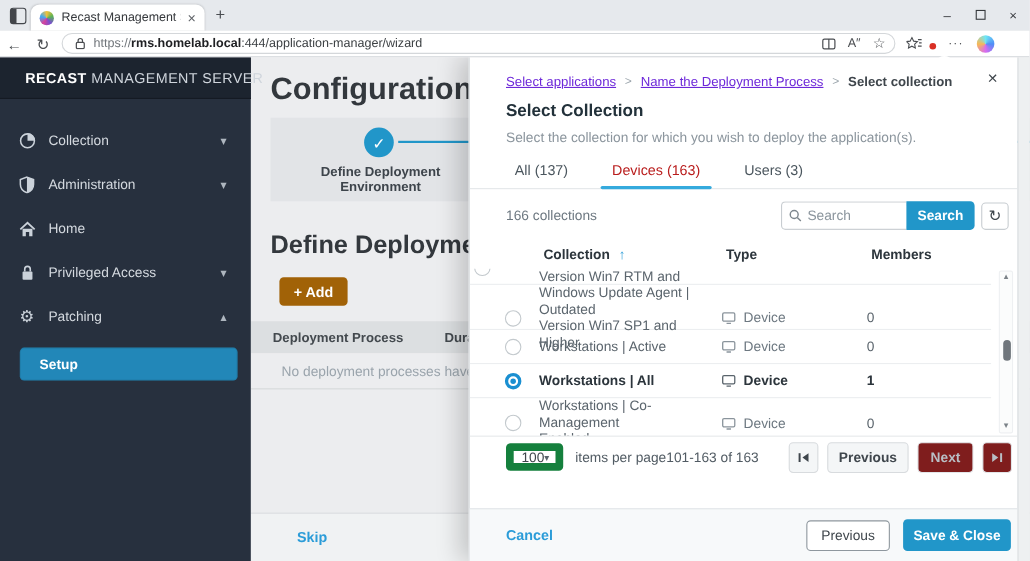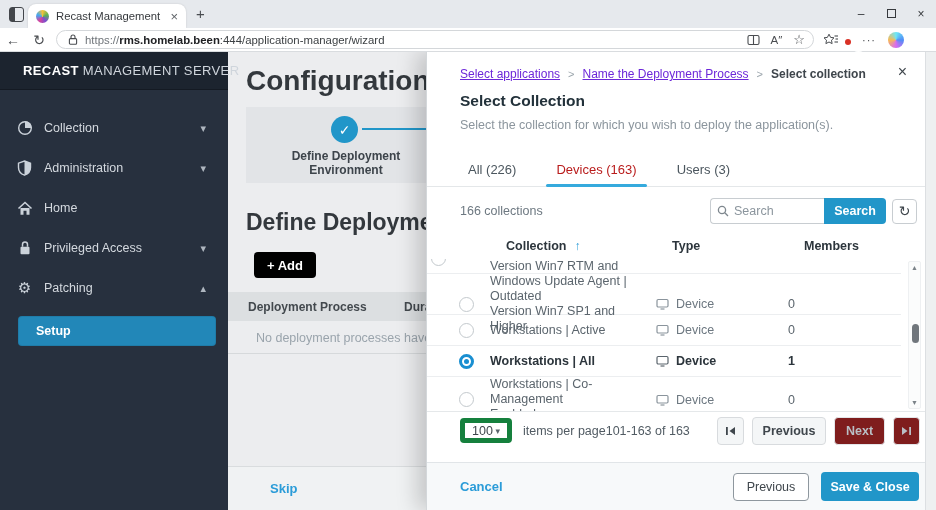--- a/index.html
+++ b/index.html
@@ -51,77 +51,77 @@
   .setup-btn .lbl{font-size:12.5px;font-weight:bold;color:#fff}
 
   
   .content{position:absolute;top:52px;left:228px;right:0;bottom:0;background:#ecedef;z-index:1;overflow:hidden}
   .page-title{font-size:28px;font-weight:bold;color:#33383d;margin:13px 0 0 18px;white-space:nowrap}
   .stepper{margin:10px 0 0 18px;height:76px;background:#e2e4e7;position:relative;overflow:hidden}
   .step-circle{position:absolute;left:85px;top:9px;width:27px;height:27px;border-radius:50%;background:#2196c9;color:#fff;font-size:14px;display:flex;align-items:center;justify-content:center}
   .step-line{position:absolute;left:116px;top:21px;height:2px;right:-10px;background:#2196c9}
   .step-label{position:absolute;left:20px;top:42px;width:160px;text-align:center;font-size:12px;font-weight:bold;color:#3d444b;line-height:14px}
   .section-title{font-size:23px;font-weight:bold;color:#33383d;margin:26px 0 0 18px;white-space:nowrap}
-  .add-btn{margin:16px 0 0 26px;width:62px;height:26px;background:#000000;border-radius:4px;color:#fff;font-size:13px;font-weight:bold;display:flex;align-items:center;justify-content:center}
+  .add-btn{margin:16px 0 0 26px;width:62px;height:26px;background:#a16207;border-radius:4px;color:#fff;font-size:13px;font-weight:bold;display:flex;align-items:center;justify-content:center}
   .dep-thead{margin-top:14px;height:29px;background:#dcdfe1;display:flex;align-items:center;font-size:12px;font-weight:bold;color:#43494e}
   .dep-thead .c1{margin-left:20px;width:128px;white-space:nowrap}
   .dep-thead .c2{white-space:nowrap;margin-left:28px}
   .dep-empty{margin:10px 0 0 28px;font-size:12.5px;color:#9aa4ac;white-space:nowrap}
   .dep-div{margin-top:8px;border-top:1px solid #d6d9db}
   .content-footer{position:absolute;left:0;right:0;bottom:0;height:44px;background:#f0f2f3;border-top:1px solid #d9dcde;display:flex;align-items:center}
   .skip-link{margin-left:42px;font-size:13px;font-weight:bold;color:#2b9cd8}
 
   
   .panel{position:absolute;top:52px;left:426px;right:11px;bottom:0;background:#fff;border-left:1px solid #d3d7da;box-shadow:-9px 0 20px rgba(0,0,0,.18);z-index:10;display:flex;flex-direction:column}
   .gutter{position:absolute;top:52px;right:0;width:11px;bottom:0;background:#eef0f1;border-left:1px solid #dcdfe2;z-index:20}
 
   .crumbs{margin:15px 33px 0;font-size:12px;display:flex;align-items:center;gap:8px;white-space:nowrap}
   .crumb-link{color:#6d28d9;text-decoration:underline;cursor:pointer}
   .crumb-sep{color:#9aa4ab;font-size:11px}
   .crumb-cur{color:#3f464c;font-weight:bold}
   .panel-close{position:absolute;right:18px;top:12px;font-size:16px;color:#3f464c;line-height:1;cursor:pointer}
   .ptitle{margin:11px 33px 0;font-size:15.5px;font-weight:bold;color:#22313a}
-  .psub{margin:8px 33px 15px;font-size:12.5px;color:#8b959d}
+  .psub{margin:8px 33px 0;font-size:12.5px;color:#8b959d}
 
   .tabs{margin-top:15px;padding:0 0 0 39px;display:flex;gap:36px;border-bottom:1px solid #e4e7e9}
   .tab-item{padding:0 2px 9px;font-size:13px;color:#4b565e;cursor:pointer;position:relative}
   .tab-item.active{font-weight:normal;color:#b91c1c}
   .tab-item.active::after{content:"";position:absolute;left:-8px;right:-8px;bottom:-1px;height:3px;border-radius:3px;background:#35aadd}
 
   .toolbar{margin:11px 0 9px;padding:0 8px 0 33px;display:flex;align-items:center;height:26px}
   .count-label{font-size:12.5px;color:#6d7881}
   .search-group{margin-left:auto;display:flex;align-items:center}
   .search-box{width:114px;height:26px;border:1px solid #c8cdd1;border-right:none;border-radius:4px 0 0 4px;display:flex;align-items:center;padding:0 6px;background:#fff}
   .search-box input{border:none;outline:none;width:80px;font-size:12.5px;color:#3f464c;font-family:"Liberation Sans",sans-serif}
   .search-box input::placeholder{color:#8b959d}
   .search-btn{width:62px;height:26px;background:#2196c9;border:none;border-radius:0 4px 4px 0;color:#fff;font-size:12.5px;font-weight:bold;font-family:"Liberation Sans",sans-serif}
   .refresh-btn{margin-left:6px;width:25px;height:25px;border:1px solid #c8cdd1;border-radius:4px;background:#fff;display:flex;align-items:center;justify-content:center;font-size:14px;color:#3f464c}
 
   .grid{display:grid;grid-template-columns:31px 166px 132px 1fr;align-items:center}
-  .thead{height:26px;margin-right:24px;padding-left:48px;font-size:12.5px;font-weight:bold;color:#2c353c}
+  .thead{height:26px;margin-right:24px;padding-left:36px;font-size:12.5px;font-weight:bold;color:#2c353c}
   .sort-arrow{color:#2b9cd8;font-weight:normal;margin-left:8px;font-size:12px}
   .rows-wrap{position:relative;height:152px;overflow:hidden}
   .rows{margin-right:24px}
   .row{padding-left:32px;border-bottom:1px solid #eceef0;font-size:12.5px;color:#5b656d}
   .row .nm{line-height:15px;padding-right:6px}
   .row .typ{display:flex;align-items:center;gap:7px;color:#6d7881}
   .row .mem{color:#5b656d}
   .row.selected .nm,.row.selected .typ,.row.selected .mem{font-weight:bold;color:#2c353c}
   .radio{width:15px;height:15px;border:1px solid #c3c9cd;border-radius:50%;background:#fff;position:relative}
   .radio.on{border:3px solid #1a8fd1}
   .radio.on::after{content:"";position:absolute;left:2px;top:2px;width:5px;height:5px;border-radius:50%;background:#1a8fd1}
   .row-a{height:15px;overflow:hidden;position:relative}
   .row-a .radio{position:absolute;left:4px;top:-8px}
   .row-b{height:41px}.row-c{height:31px}.row-d{height:31px}.row-e{height:33px;border-bottom:none}
   .vscroll{position:absolute;right:4px;top:2px;bottom:2px;width:13px;background:#fbfcfc;border:1px solid #eef0f2;border-radius:2px;display:flex;flex-direction:column;align-items:center;justify-content:space-between;padding:2px 0}
   .vscroll .arr{font-size:7px;color:#7b8288}
   .vthumb{position:absolute;left:2.5px;top:62px;width:7px;height:19px;border-radius:4px;background:#70767c}
 
   .pager{height:38px;border-top:1px solid #e5e8ea;display:flex;align-items:center;padding:0 5px 0 33px;font-size:12.5px;color:#515b63}
-  .page-size{width:52px;height:25px;border:5px solid #15803d;border-radius:4px;display:flex;align-items:center;justify-content:space-between;padding:0 7px;color:#3f464c;background:#fff}
+  .page-size{width:52px;height:25px;border:7px solid #15803d;border-radius:4px;display:flex;align-items:center;justify-content:space-between;padding:0 7px;color:#3f464c;background:#fff}
   .page-size .caret{font-size:9px;color:#5a646c}
   .pp-label{margin-left:11px}
   .range-label{}
   .pg-group{margin-left:auto;display:flex;align-items:center;gap:8px}
   .pgbtn{height:28px;border:1px solid #d8dbde;background:#f4f6f7;border-radius:4px;display:flex;align-items:center;justify-content:center;font-size:12.5px;font-weight:bold;color:#3f464c;font-family:"Liberation Sans",sans-serif}
   .pgbtn.icon{width:27px}
   .pgbtn.wide{width:74px}
   .pgbtn.med{width:51px}
   .pgbtn.disabled{color:#b9bfc5;background:#7f1d1d;border-color:#e3e6e9}
 
@@ -155,21 +155,21 @@
   <span class="nav-ic">←</span>
   <span class="nav-ic">↻</span>
   <div class="url-pill">
     <span class="lock-icon">
       <svg width="10" height="11" viewBox="0 0 10 11">
           <rect x="1.4" y="4.6" width="7.2" height="5.6" rx="1" fill="none" stroke="#4a4d51" stroke-width="1.1"></rect>
           <path d="M3 4.6 V3 a2 2 0 0 1 4 0 V4.6" fill="none" stroke="#4a4d51" stroke-width="1.1"></path>
         </svg>
     </span>
     <span class="url-scheme">https://</span>
-      <span class="url-host">rms.homelab.been</span>
+      <span class="url-host">rms.homelab.local</span>
       <span class="url-path">:444/application-manager/wizard</span>
     <span class="pill-right">
       <span>
           <svg width="13" height="12" viewBox="0 0 13 12">
             <rect x="1" y="1.5" width="11" height="9" rx="1.5" fill="none" stroke="#4a4d51" stroke-width="1.1"></rect>
             <line x1="6.5" y1="1.5" x2="6.5" y2="10.5" stroke="#4a4d51" stroke-width="1.1"></line>
           </svg>
         </span>
       <span>A″</span>
       <span style="font-size:13px">☆</span>
@@ -275,21 +275,21 @@
     <span class="crumb-link">Select applications</span>
     <span class="crumb-sep">&gt;</span>
     <span class="crumb-link">Name the Deployment Process</span>
     <span class="crumb-sep">&gt;</span>
     <span class="crumb-cur">Select collection</span>
   </div>
   <div class="ptitle">Select Collection</div>
   <div class="psub">Select the collection for which you wish to deploy the application(s).</div>
 
   <div class="tabs">
-    <span class="tab-item">All (226)</span>
+    <span class="tab-item">All (137)</span>
     <span class="tab-item active">Devices (163)</span>
     <span class="tab-item">Users (3)</span>
   </div>
 
   <div class="toolbar">
     <span class="count-label">166 collections</span>
     <span class="search-group">
       <span class="search-box">
         <span style="margin-right:5px">
             <svg width="12" height="12" viewBox="0 0 12 12">

